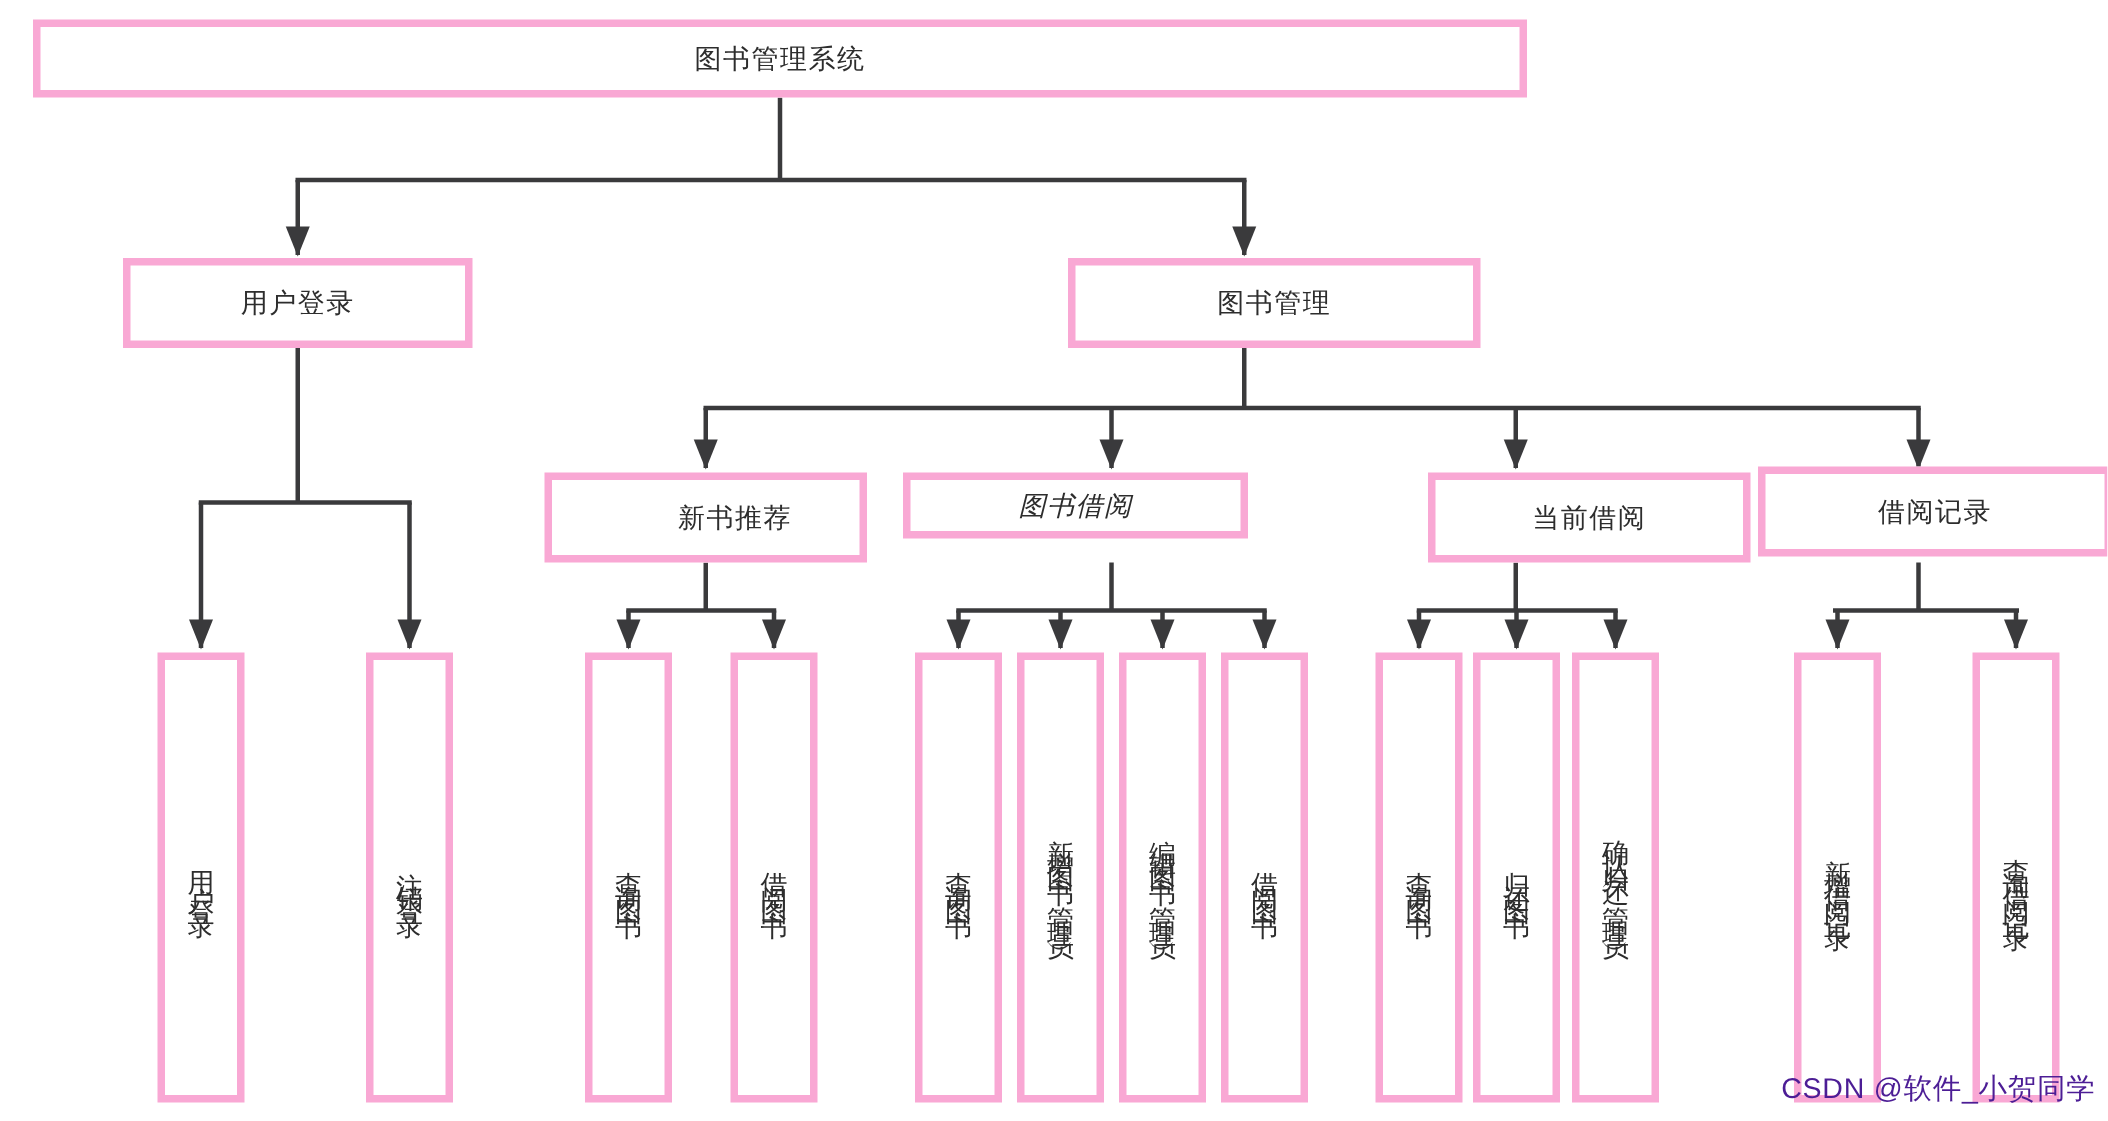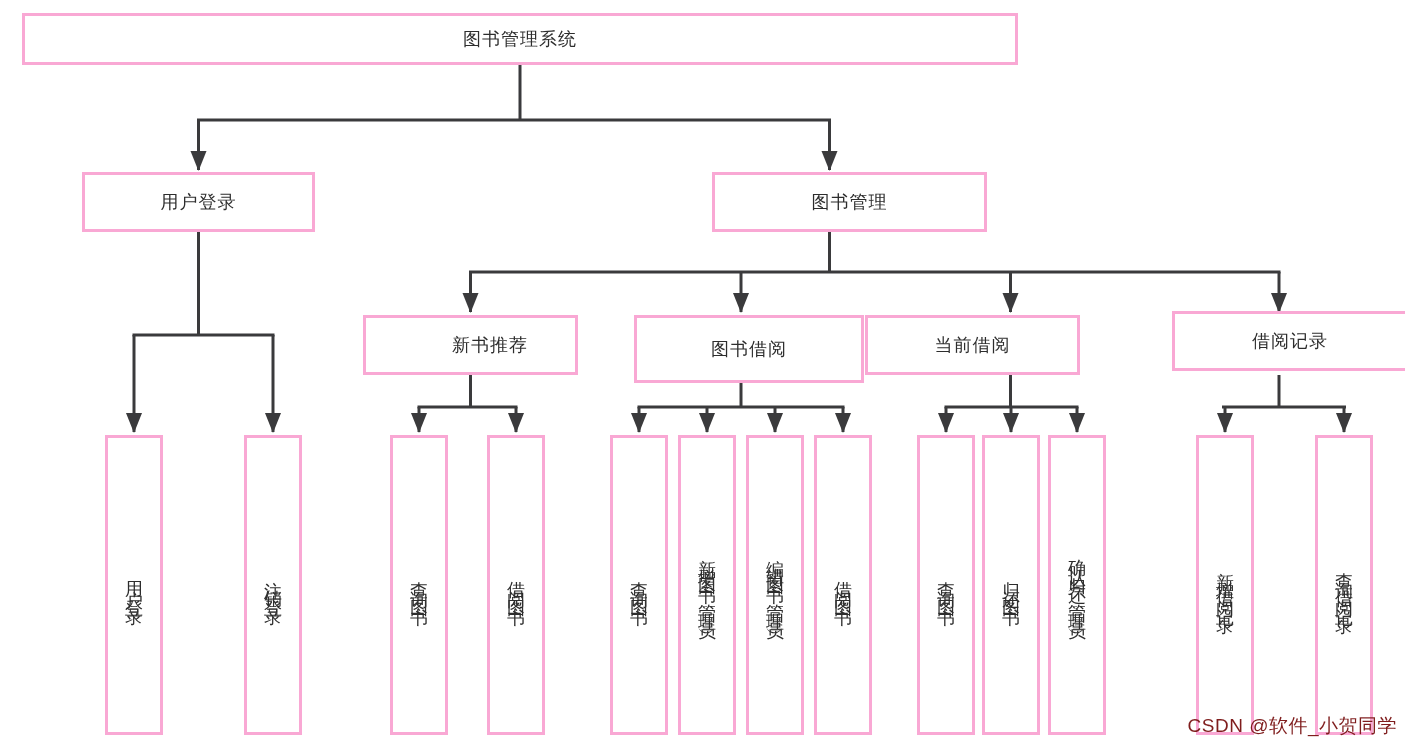--- a/index.html
+++ b/index.html
@@ -19,21 +19,21 @@
     position: absolute;
     left: 0; top: 0;
     width: 1405px;
     height: 747px;
     z-index: 1;
   }
   .box {
     position: absolute;
     box-sizing: border-box;
     background: #ffffff;
-    border: 3px solid #f9a8d4;
+    border: 5px solid #f9a8d4;
     color: #2d2d2d;
     display: flex;
     align-items: center;
     justify-content: center;
     z-index: 2;
     font-size: 18px;
     letter-spacing: 1px;
     text-align: center;
   }
   .box.vert {
@@ -41,21 +41,21 @@
     text-orientation: mixed;
     letter-spacing: 9px;
     line-height: 1;
     font-size: 18px;
   }
   .watermark {
     position: absolute;
     right: 8px;
     top: 713px;
     z-index: 5;
-    color: #7f1d1d;
+    color: #4c1d95;
     font-size: 19px;
     letter-spacing: 0.5px;
     white-space: nowrap;
   }
 </style>
 </head>
 <body>
 
 <div class="canvas">
 
@@ -120,22 +120,22 @@
       <line x1="1344" y1="407" x2="1344" y2="432" marker-end="url(#arrow)"></line>
     </g>
   </svg>
 
   <div class="box" style="left:22px; top:13px; width:996px; height:52px;">图书管理系统</div>
 
   <div class="box" style="left:82px; top:172px; width:233px; height:60px;">用户登录</div>
   <div class="box" style="left:712px; top:172px; width:275px; height:60px;">图书管理</div>
 
   <div class="box" style="left:363px; top:315px; width:215px; height:60px;padding-left:39px;">新书推荐</div>
-  <div class="box" style="left:634px; top:315px; width:230px; height:68px;">图书借阅</div>
-  <div class="box" style="left:865px; top:315px; width:215px; height:60px;">当前借阅</div>
+  <div class="box" style="left:602px; top:315px; width:230px; height:44px;font-style:italic;">图书借阅</div>
+  <div class="box" style="left:952px; top:315px; width:215px; height:60px;">当前借阅</div>
   <div class="box" style="left:1172px; top:311px; width:236px; height:60px;">借阅记录</div>
 
   <div class="box vert" style="left:105px; top:435px; width:58px; height:300px;">用户登录</div>
   <div class="box vert" style="left:244px; top:435px; width:58px; height:300px;">注销登录</div>
 
   <div class="box vert" style="left:390px; top:435px; width:58px; height:300px;">查询图书</div>
   <div class="box vert" style="left:487px; top:435px; width:58px; height:300px;">借阅图书</div>
 
   <div class="box vert" style="left:610px; top:435px; width:58px; height:300px;">查询图书</div>
   <div class="box vert" style="left:678px; top:435px; width:58px; height:300px;">新增图书（管理员）</div>

